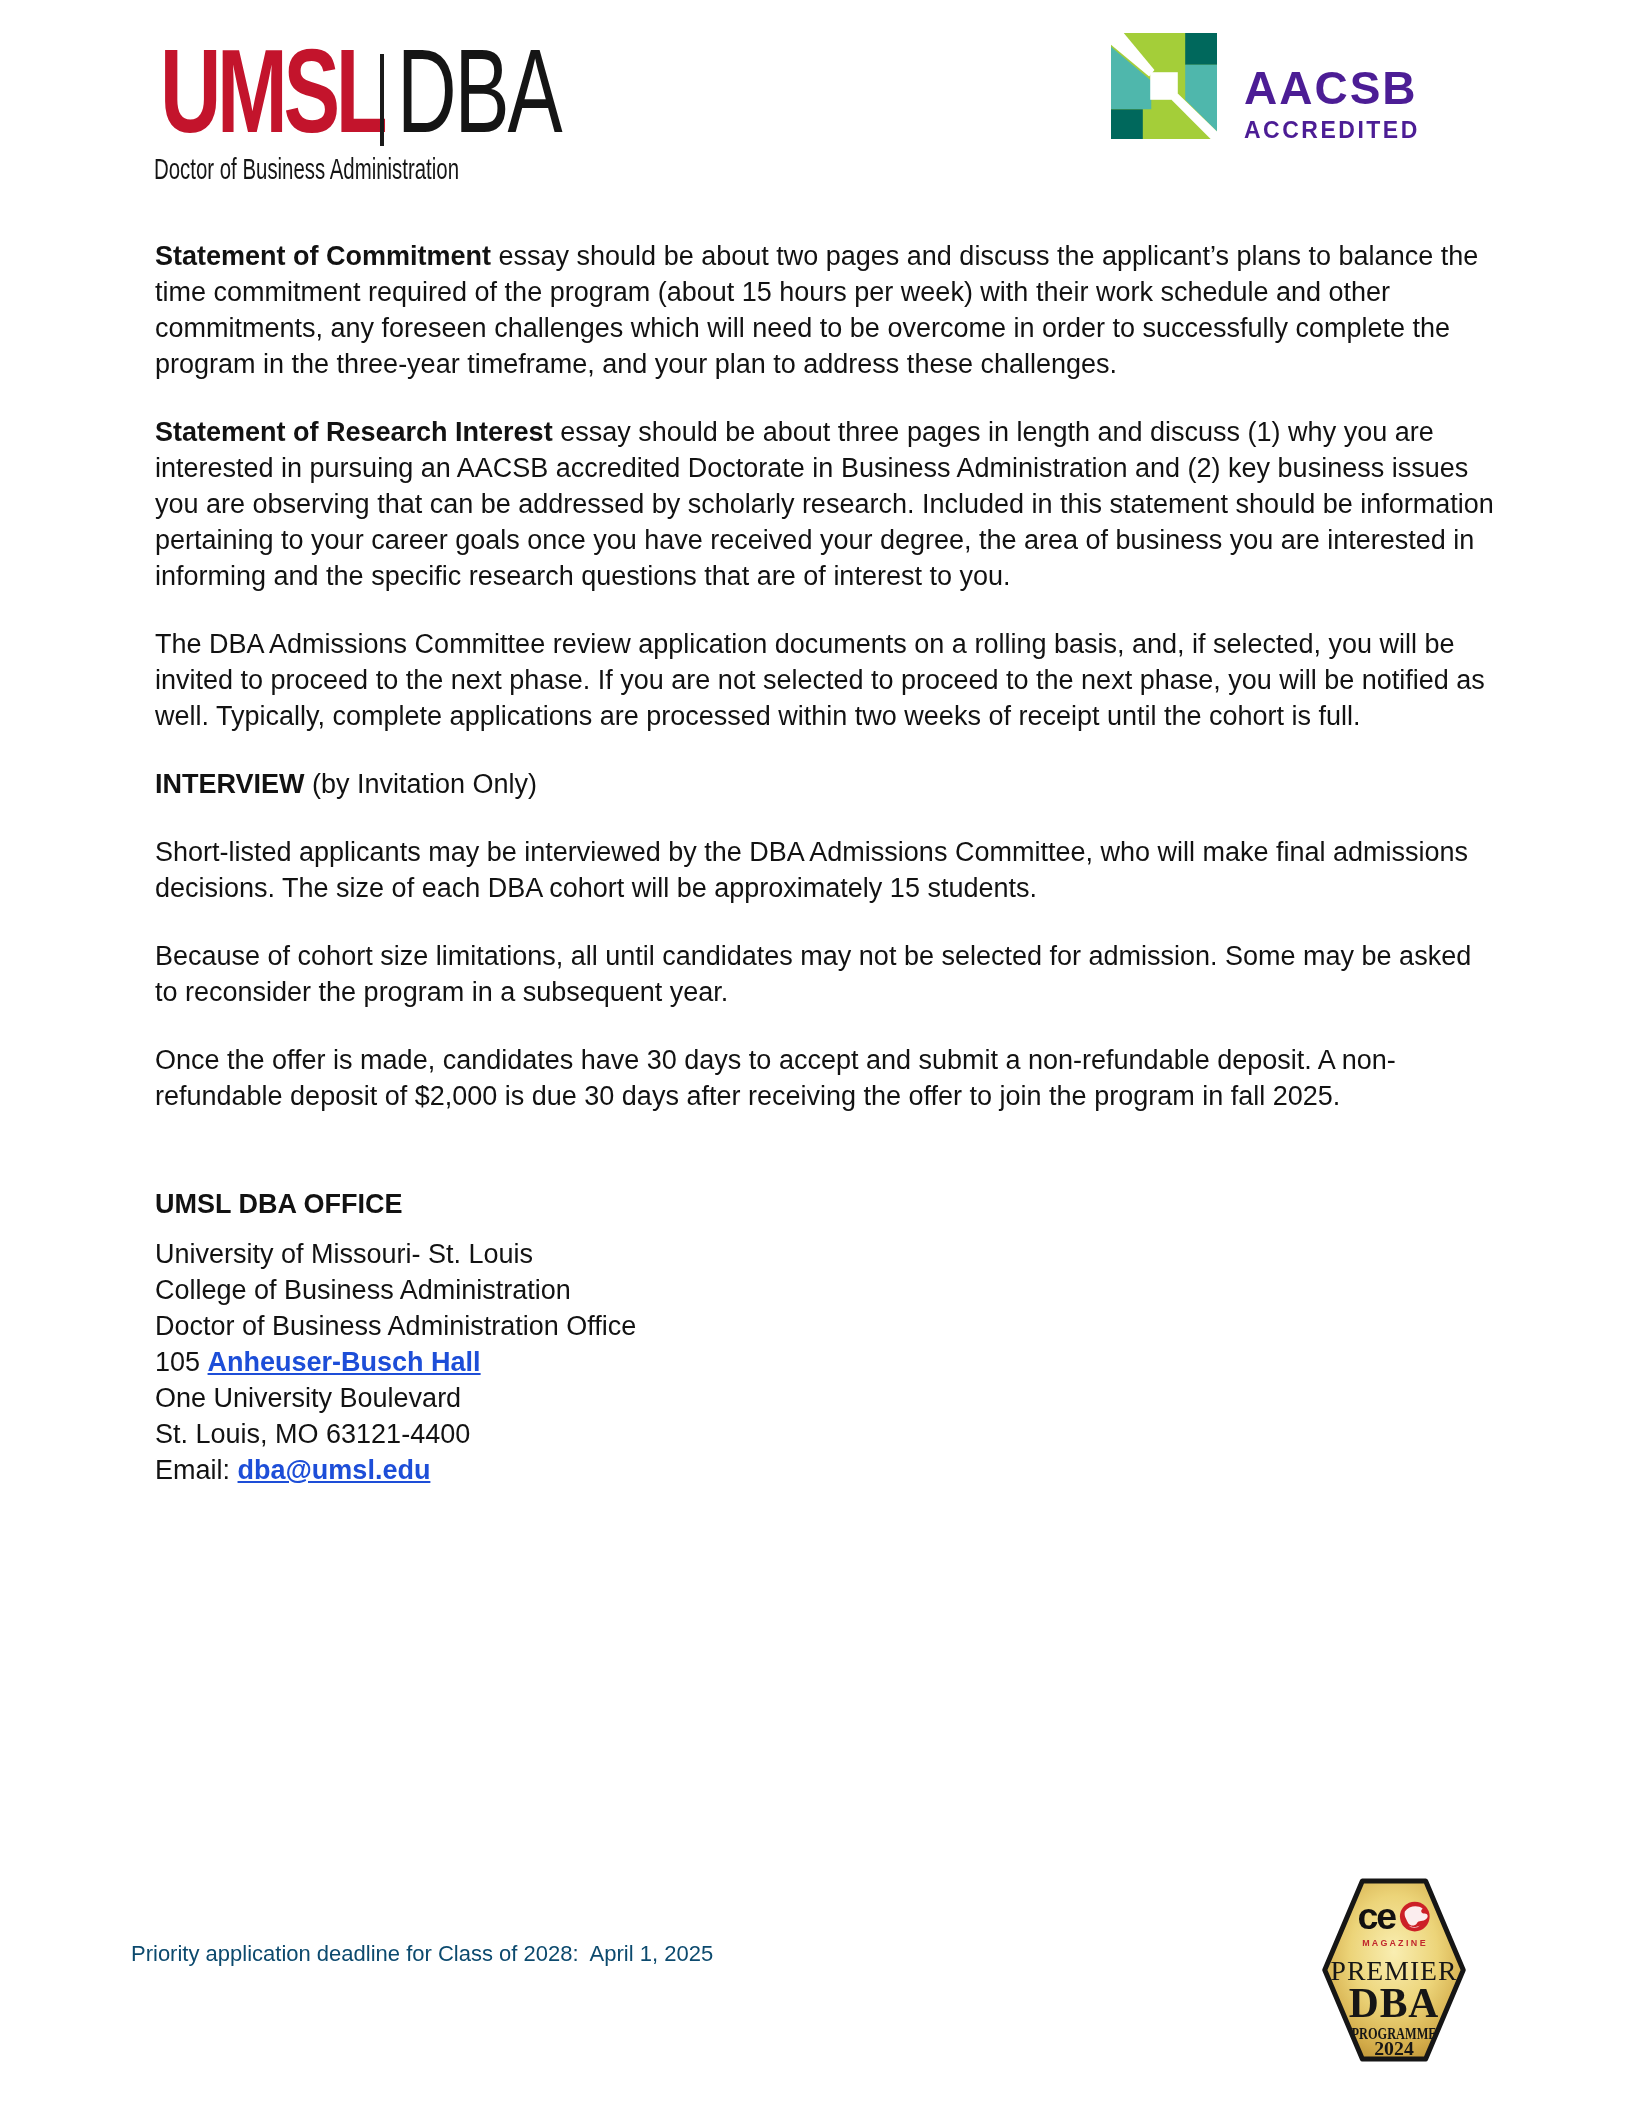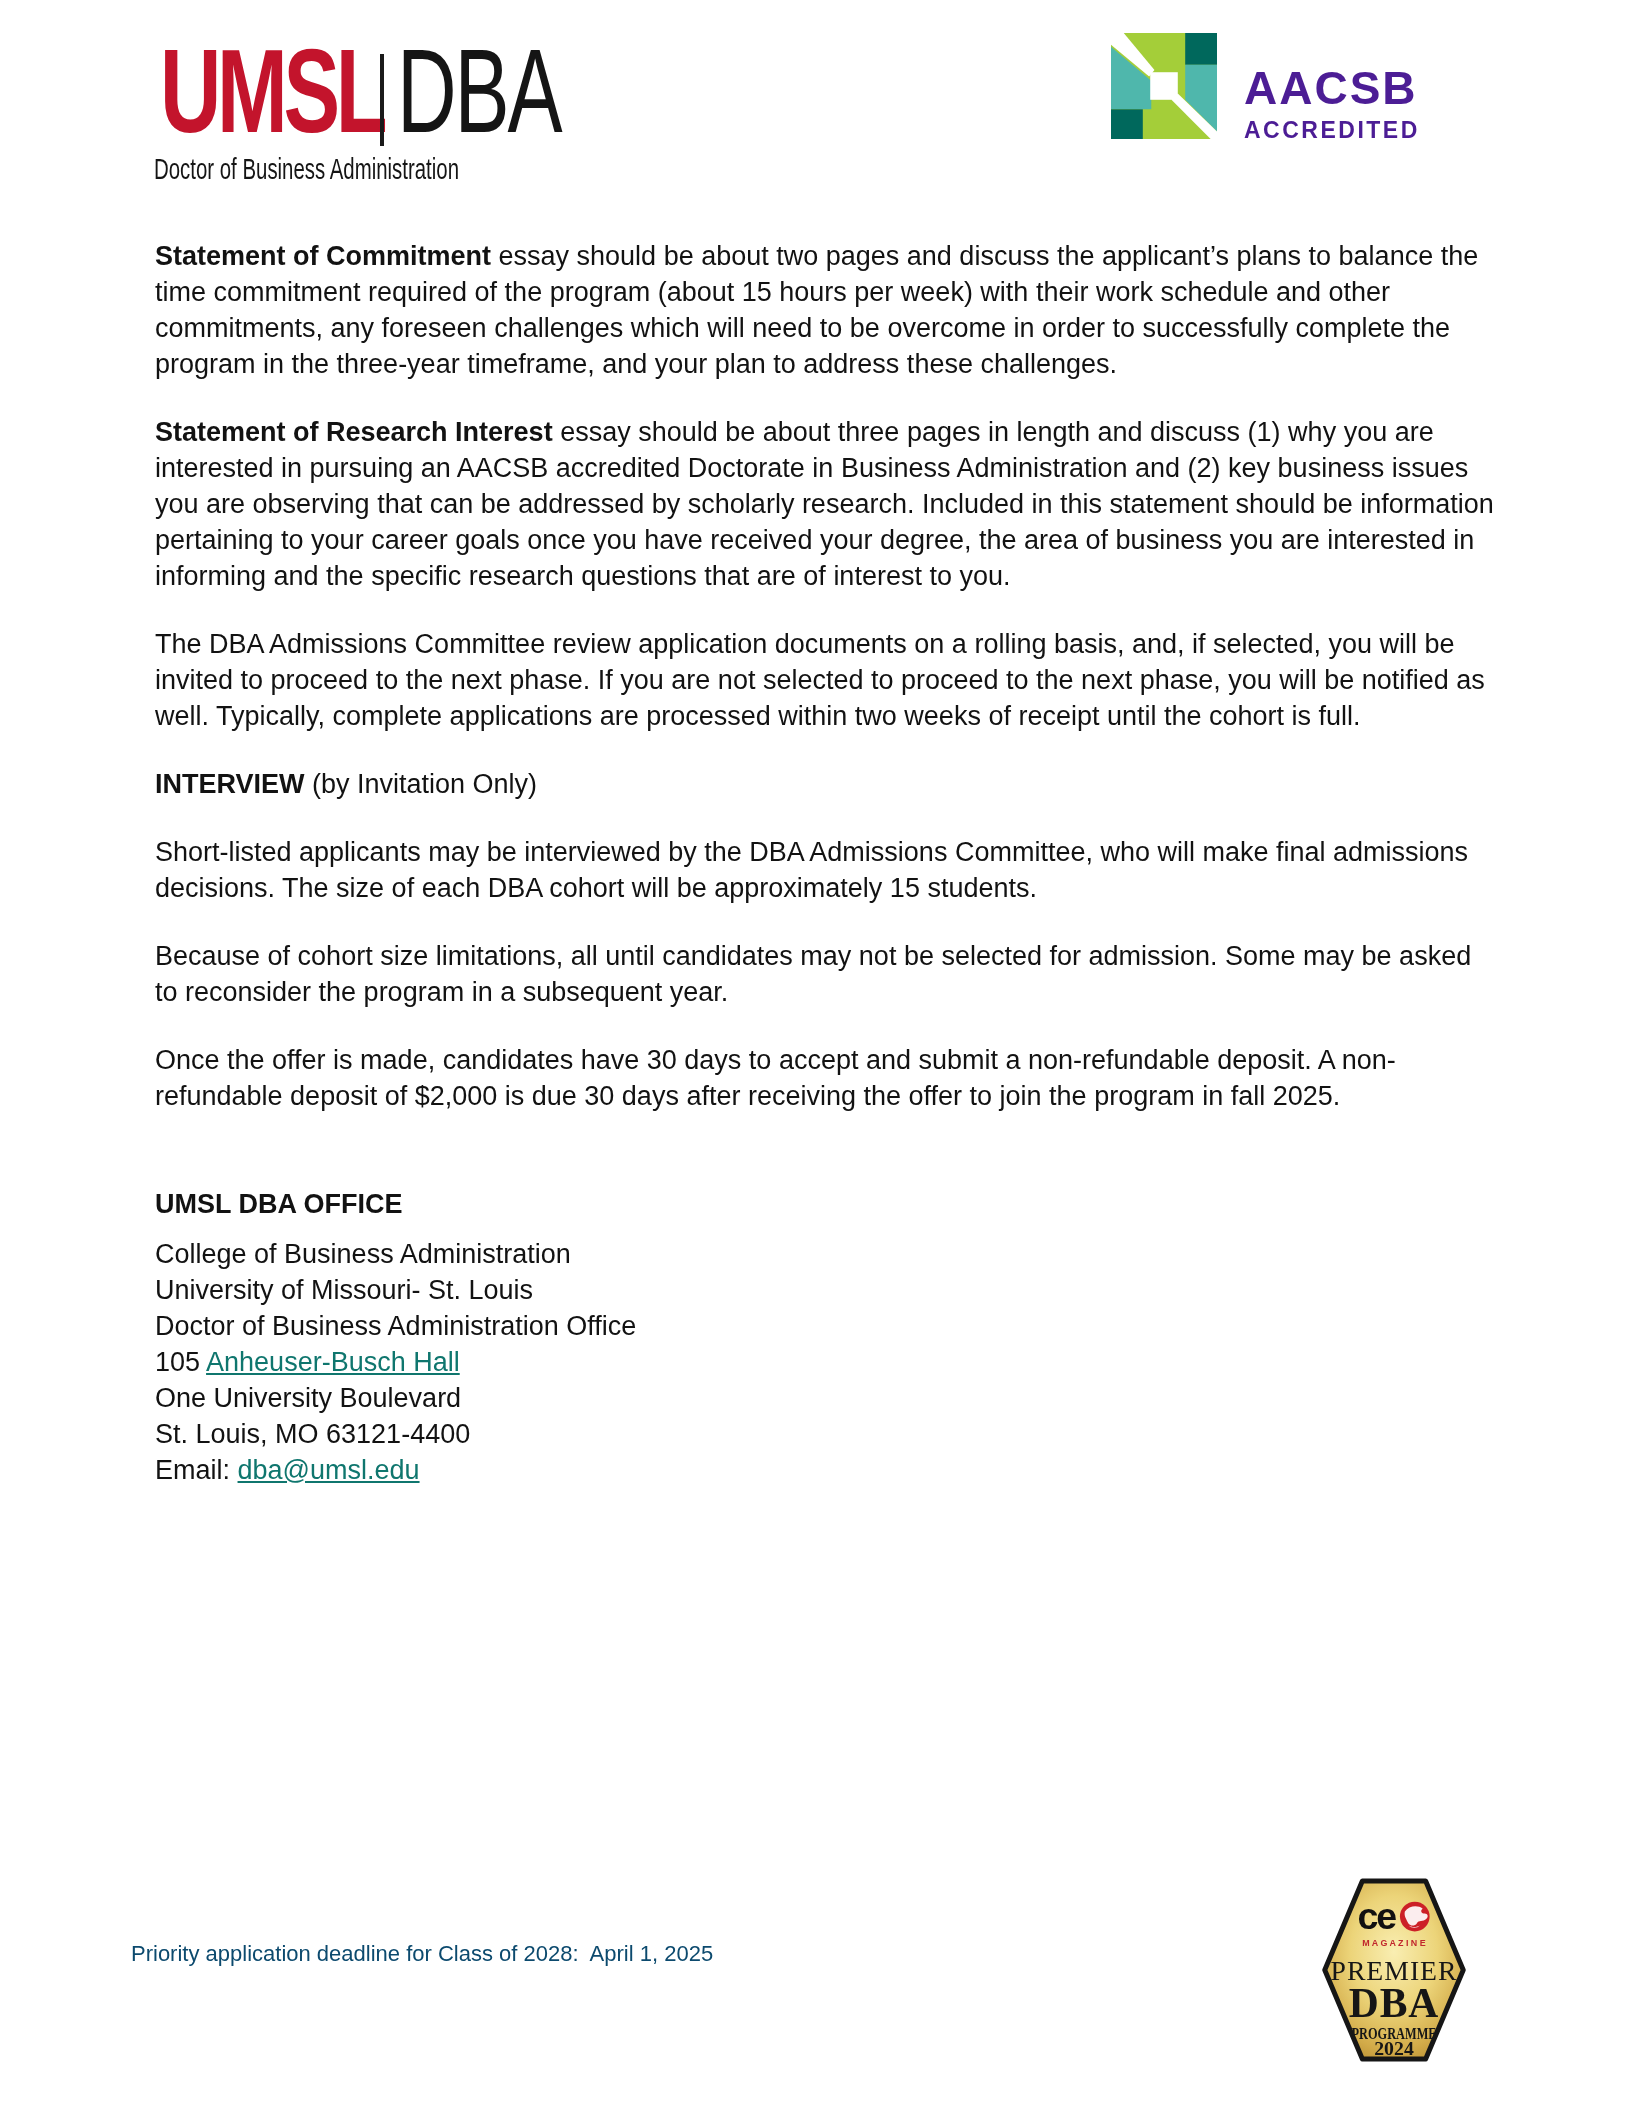--- a/index.html
+++ b/index.html
@@ -45,21 +45,21 @@
   
   .doc-text {
     position:absolute; left:155px; top:238px; width:1345px;
     font-size:27px; line-height:36px; color:#121212;
   }
   .doc-text p { margin:0 0 32px 0; }
   .bold { font-weight:bold; }
   .heading-office { margin-top:72px !important; margin-bottom:14px !important; }
   .para-offer { margin-top:16px !important; }
   .address div { line-height:36px; }
-  a.link { color:#0f766e; text-decoration:underline; cursor:pointer; }
+  a.link { color:#1d4ed8; text-decoration:underline; cursor:pointer;font-weight:bold; }
 
   
   .footer-note {
     position:absolute; left:131px; top:1941px;
     font-size:22px; color:#0c4a6e; white-space:pre;
   }
 
   
   .ceo-badge { position:absolute; left:1313px; top:1876px; width:162px; height:188px; }
 </style>
@@ -104,22 +104,22 @@
     <p><span>Short-listed applicants may be interviewed by the DBA Admissions Committee, who will make final admissions decisions. The size of each DBA cohort will be approximately 15 students.</span></p>
 
     <p><span>Because of cohort size limitations, all until candidates may not be selected for admission. Some may be asked to reconsider the program in a subsequent year.</span></p>
 
 
     <p class="para-offer"><span>Once the offer is made, candidates have 30 days to accept and submit a non-refundable deposit. A non-refundable deposit of $2,000 is due 30 days after receiving the offer to join the program in fall 2025.</span></p>
 
     <p class="bold heading-office">UMSL DBA OFFICE</p>
 
     <div class="address">
+      <div>University of Missouri- St. Louis</div>
       <div>College of Business Administration</div>
-      <div>University of Missouri- St. Louis</div>
       <div>Doctor of Business Administration Office</div>
       <div><span>105 </span><a class="link">Anheuser-Busch Hall</a></div>
       <div>One University Boulevard</div>
       <div>St. Louis, MO 63121-4400</div>
       <div><span>Email: </span><a class="link">dba@umsl.edu</a></div>
     </div>
   </div>
 
   <div class="footer-note">Priority application deadline for Class of 2028:  April 1, 2025</div>
 

